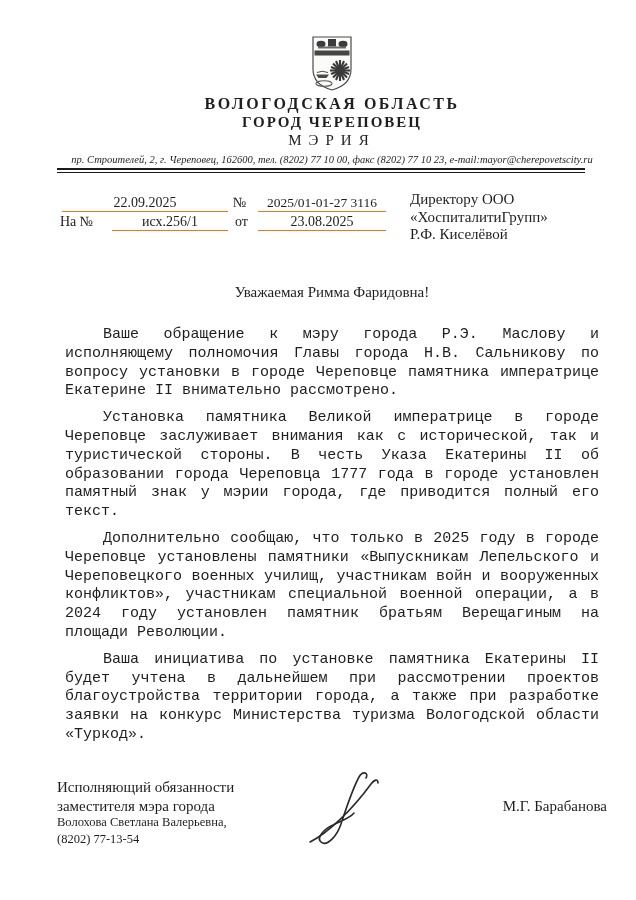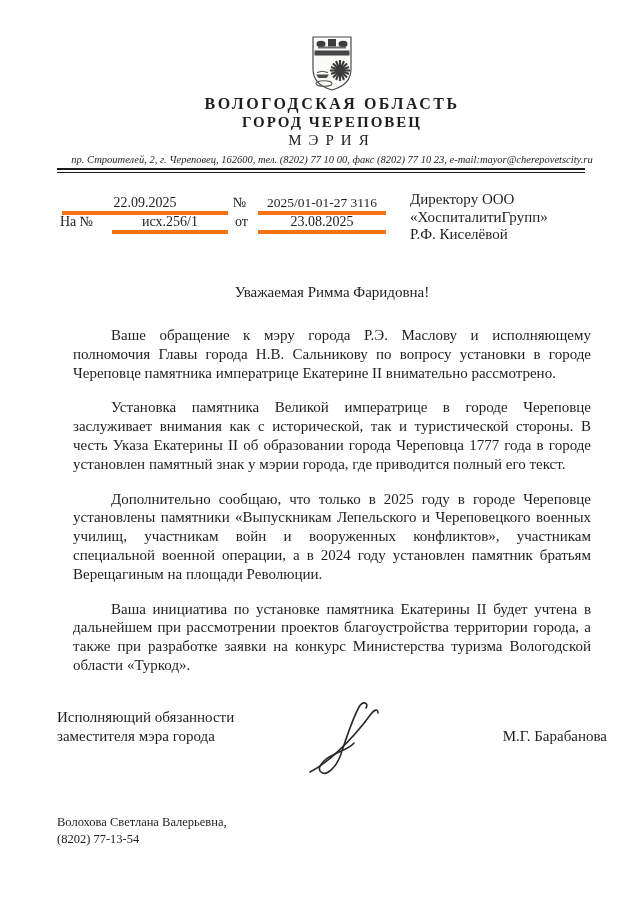--- a/index.html
+++ b/index.html
@@ -17,34 +17,34 @@
   .letterhead{text-align:center;width:550px;}
   .emblem{display:block;margin:0 auto;}
   .lh-region{font-size:16px;font-weight:bold;letter-spacing:2.5px;margin-top:3px;}
   .lh-city{font-size:15px;font-weight:bold;letter-spacing:2px;margin-top:1px;}
   .lh-org{font-size:15px;font-weight:normal;letter-spacing:7px;margin-top:1px;}
   .lh-addr{font-size:10.5px;font-style:italic;margin-top:5px;white-space:nowrap;}
   .lh-rule{width:528px;height:2px;margin:3px auto 0 0;
     border-top:2.5px solid #1a1a1a;border-bottom:1px solid #1a1a1a;}
   
   .refrow{position:relative;width:550px;height:62px;margin-top:20px;font-size:14px;}
-  .ref-cell{position:absolute;text-align:center;border-bottom:4px solid #f97316;line-height:16px;}
+  .ref-cell{position:absolute;text-align:center;border-bottom:1px solid #f97316;line-height:16px;}
   .ref-label{position:absolute;line-height:16px;}
   .c-date{left:5px;top:2px;width:166px;}
   .l-no{left:176px;top:2px;}
   .c-outno{left:201px;top:2px;width:128px;font-size:13.5px;}
   .l-nano{left:3px;top:21px;}
   .c-inno{left:55px;top:21px;width:116px;}
   .l-ot{left:178px;top:21px;}
   .c-indate{left:201px;top:21px;width:128px;}
   .addressee{position:absolute;left:353px;top:-2px;font-size:15px;line-height:17.5px;text-align:left;}
   
   .salutation{width:550px;text-align:center;font-size:15px;margin-top:29px;}
   .letter-body{width:550px;margin-top:25px;font-size:15px;line-height:18.8px;}
-  .letter-body p{margin:16px;text-indent:38px;text-align:justify;}
+  .letter-body p{margin:8px;text-indent:38px;text-align:justify;font-family:Liberation Mono, monospace;}
   
   .sigrow{position:relative;width:550px;margin-top:33px;font-size:15px;line-height:19px;font-family:Liberation Serif, serif;}
   .sig-title{display:inline-block;}
   .sig-name{position:absolute;right:0;bottom:0;}
   .autograph{position:absolute;left:243px;top:-8px;}
   
   .executor{position:absolute;left:57px;top:801px;font-size:12.5px;line-height:16.5px;margin-top:13px;}
 </style>
 </head>
 <body>

